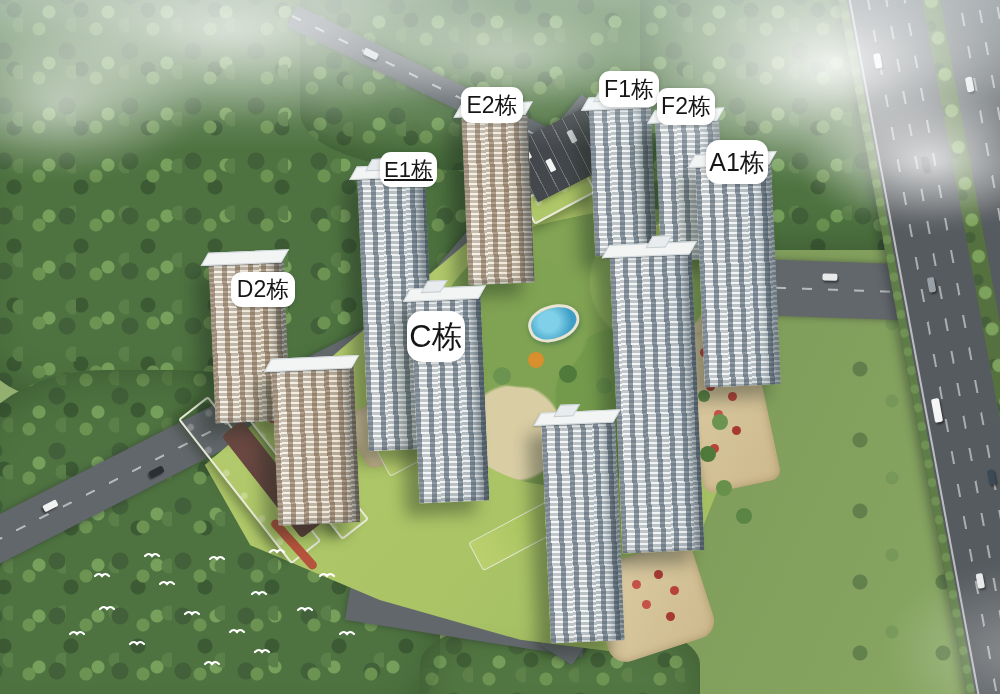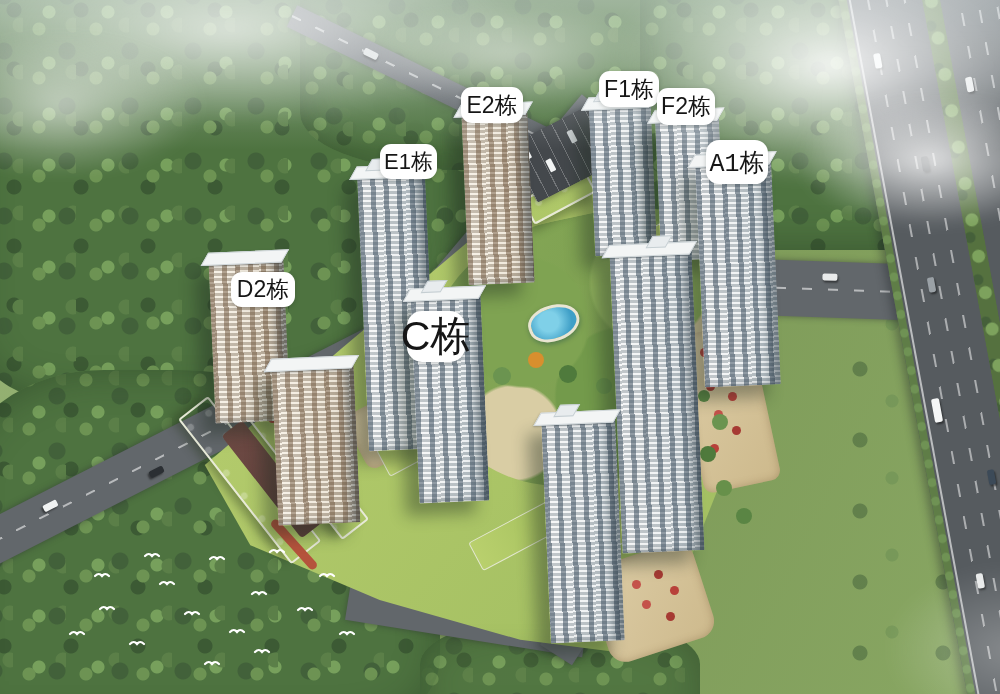--- a/index.html
+++ b/index.html
@@ -105,26 +105,26 @@
   .haze{left:0;top:0;right:0;height:150px;background:linear-gradient(rgba(240,248,250,.5),rgba(240,248,250,0));}
 
   
   .bl{position:absolute;display:flex;align-items:center;justify-content:center;
       background:#fff;color:#161616;border-radius:11px;
       box-shadow:0 1px 4px rgba(30,40,35,.25);cursor:pointer;user-select:none;
       font-family:"Liberation Sans","DejaVu Sans",sans-serif;white-space:nowrap;}
   .lbl-e2{left:461px;top:87px;width:62px;height:36px;font-size:23px;}
   .lbl-f1{left:599px;top:71px;width:60px;height:36px;font-size:23px;}
   .lbl-f2{left:657px;top:88px;width:58px;height:37px;font-size:23px;}
-  .lbl-a1{left:706px;top:140px;width:62px;height:44px;font-size:25px;border-radius:13px;font-family:Liberation Mono, monospace;}
-  .lbl-e1{left:380px;top:144px;width:57px;height:35px;font-size:22px;}
+  .lbl-a1{left:706px;top:140px;width:62px;height:44px;font-size:25px;border-radius:13px;}
+  .lbl-e1{left:380px;top:152px;width:57px;height:35px;font-size:22px;text-decoration:underline;}
   .lbl-d2{left:231px;top:272px;width:64px;height:35px;font-size:23px;}
   .lbl-a2{left:630px;top:261px;width:64px;height:44px;font-size:25px;border-radius:13px;}
   .lbl-d1{left:270px;top:317px;width:77px;height:53px;font-size:31px;border-radius:15px;}
-  .lbl-c{left:407px;top:311px;width:58px;height:51px;font-size:41px;border-radius:15px;}
+  .lbl-c{left:407px;top:311px;width:58px;height:51px;font-size:31px;border-radius:15px;}
   .lbl-b{left:571px;top:444px;width:60px;height:53px;font-size:32px;border-radius:15px;}
 </style>
 </head>
 <body>
 
 <div class="stage">
 
   <div class="abs meadow" style="left:0;top:0;width:360px;height:220px;"></div>
   <div class="abs meadow" style="left:300px;top:0;width:480px;height:190px;"></div>
   <div class="abs grassR" style="left:840px;top:280px;width:160px;height:414px;"></div>

